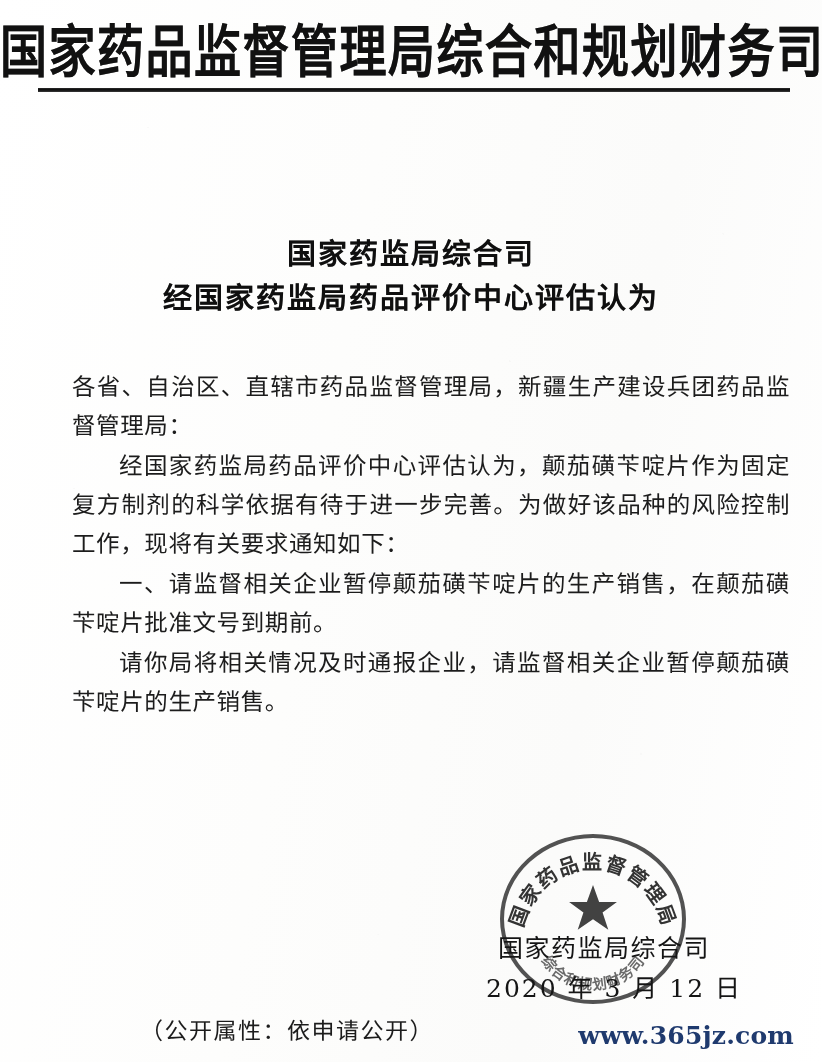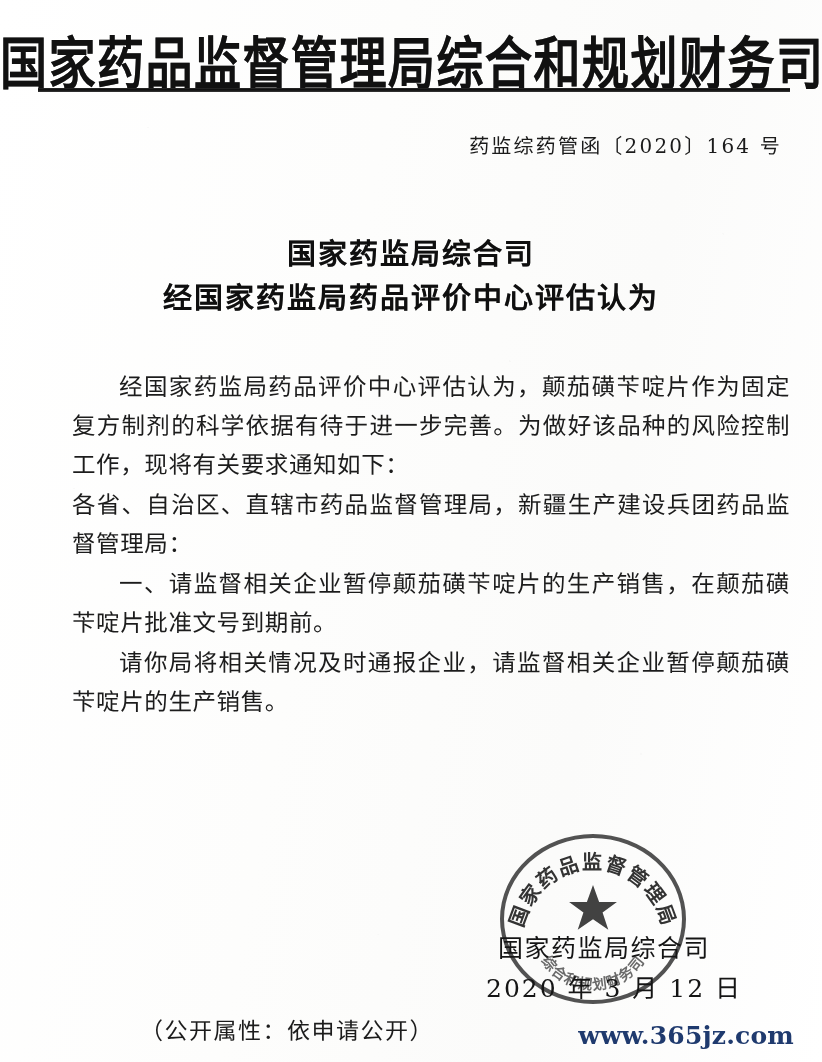--- a/index.html
+++ b/index.html
@@ -29,21 +29,21 @@
       radial-gradient(circle at 88% 22%, rgba(0,0,0,0.015) 0 1px, transparent 1px),
       radial-gradient(circle at 46% 88%, rgba(0,0,0,0.017) 0 1px, transparent 1px),
       linear-gradient(100deg, #ffffff 0%, #fdfdfc 40%, #fbfbfa 70%, #ffffff 100%);
   }
 
   
   .masthead {
     position: absolute;
     left: 0;
     right: 0;
-    top: 34px;
+    top: 22px;
   }
   .masthead-title {
     font-family: "DejaVu Serif", "Liberation Serif", serif;
     font-weight: 700;
     font-size: 47px;
     letter-spacing: 1.5px;
     line-height: 1.05;
     color: #111111;
     white-space: nowrap;
     transform: scaleY(1.22);
@@ -208,30 +208,29 @@
 </head>
 <body>
 
 <div class="page">
 
   <div class="masthead">
     <div class="masthead-title">国家药品监督管理局综合和规划财务司</div>
   </div>
   <div class="masthead-rule"></div>
 
-  <div class="doc-number">药监综药管函〔2020〕164 号</div>
 
   <div class="title-block">
     <div class="title-line">国家药监局综合司</div>
     <div class="title-line">经国家药监局药品评价中心评估认为</div>
   </div>
 
   <div class="body-text">
+    <p class="para">各省、自治区、直辖市药品监督管理局，新疆生产建设兵团药品监督管理局：</p>
     <p class="para indent">经国家药监局药品评价中心评估认为，颠茄磺苄啶片作为固定复方制剂的科学依据有待于进一步完善。为做好该品种的风险控制工作，现将有关要求通知如下：</p>
-    <p class="para">各省、自治区、直辖市药品监督管理局，新疆生产建设兵团药品监督管理局：</p>
     <p class="para indent">一、请监督相关企业暂停颠茄磺苄啶片的生产销售，在颠茄磺苄啶片批准文号到期前。</p>
     <p class="para indent">请你局将相关情况及时通报企业，请监督相关企业暂停颠茄磺苄啶片的生产销售。</p>
   </div>
 
   <div class="sign-area">
 
     <div class="seal">
       <div class="seal-ring"></div>
 
       <svg class="seal-arc-top" viewBox="0 0 186 170">

